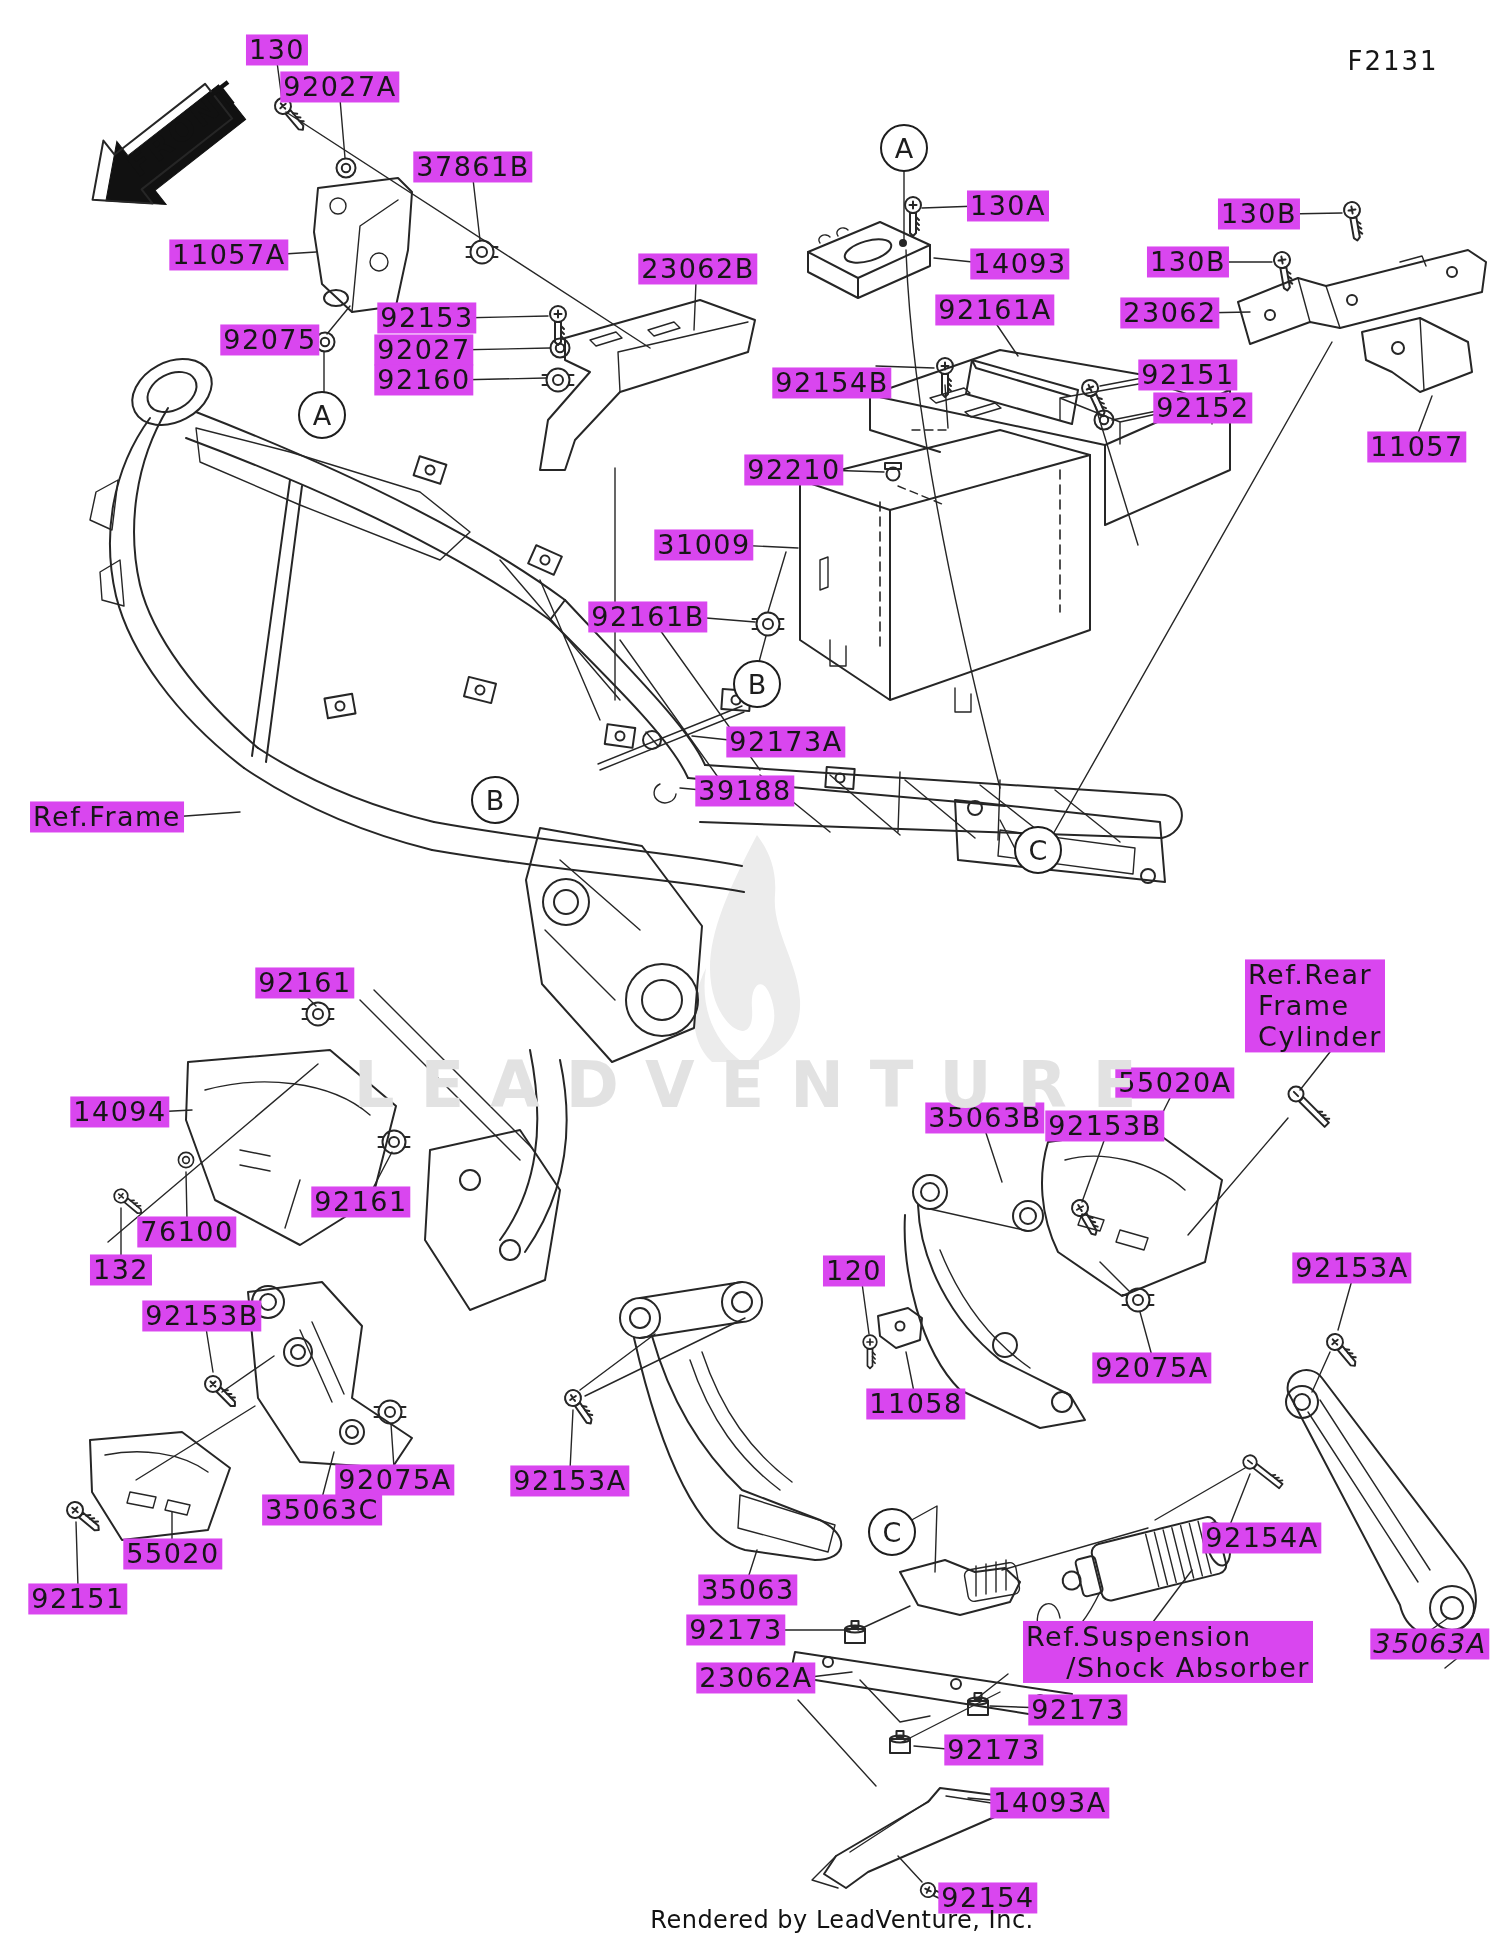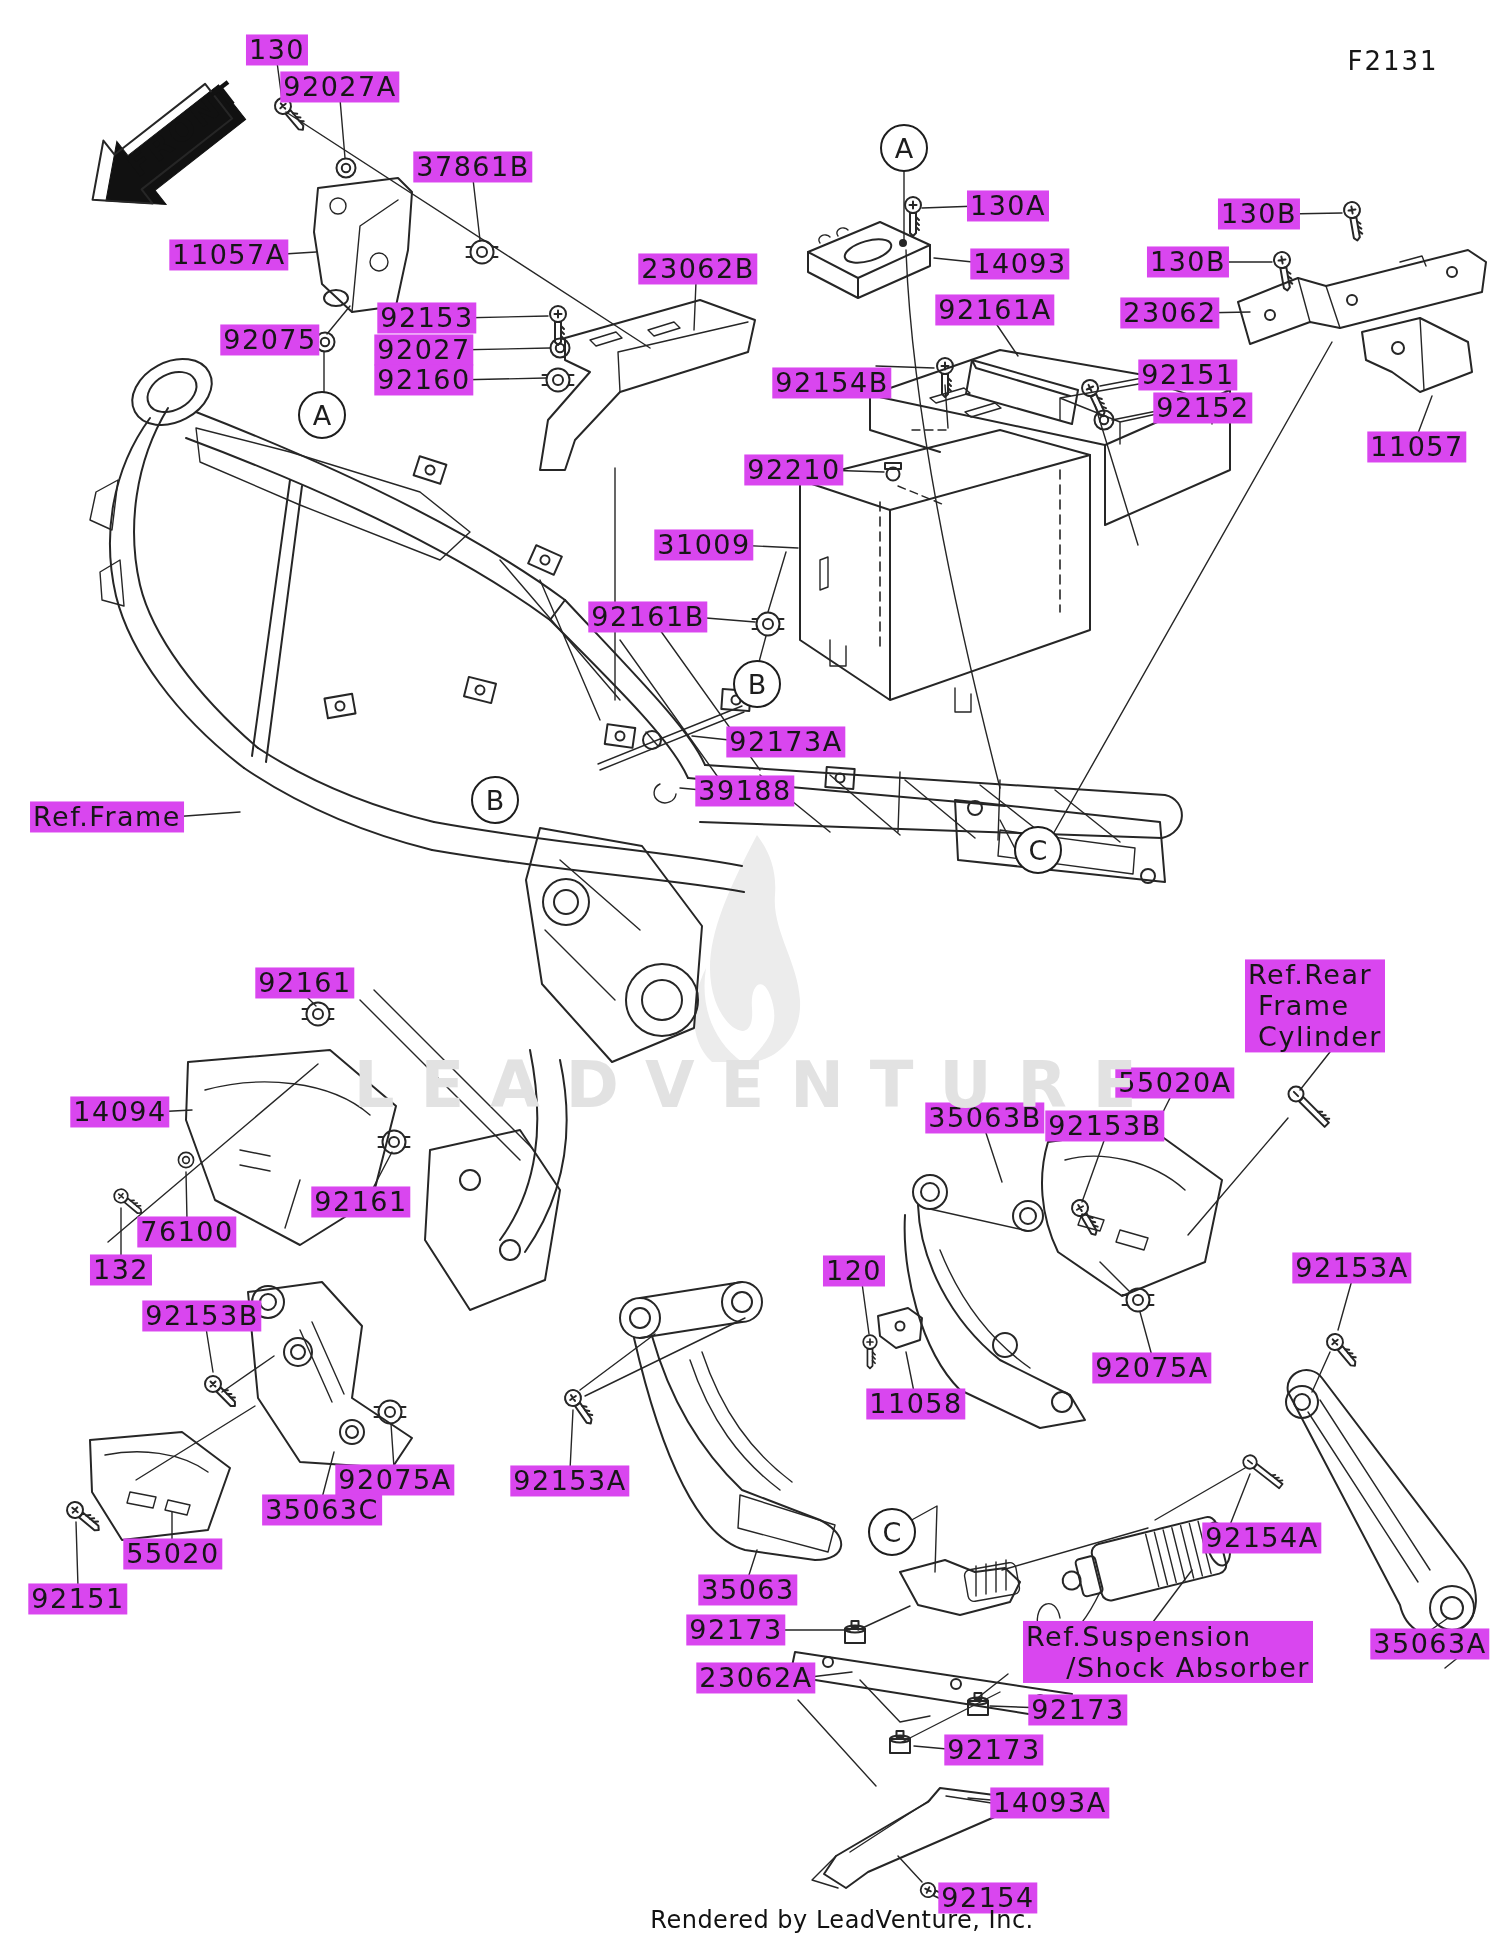--- a/index.html
+++ b/index.html
@@ -403,21 +403,21 @@
       <div class="part-label" style="left: 916px; top: 1404px;">11058</div>
       <div class="part-label" style="left: 985px; top: 1118px;">35063B</div>
       <div class="part-label" style="left: 1105px; top: 1126px;">92153B</div>
       <div class="part-label" style="left: 1175px; top: 1083px;">55020A</div>
       <div class="part-label left" style="left: 1245px; top: 1006px;">Ref.Rear
  Frame
  Cylinder</div>
       <div class="part-label" style="left: 1352px; top: 1268px;">92153A</div>
       <div class="part-label" style="left: 1152px; top: 1368px;">92075A</div>
       <div class="part-label" style="left: 1262px; top: 1538px;">92154A</div>
-      <div class="part-label" style="left: 1430px; top: 1644px;">35063A</div>
+      <div class="part-label" style="left: 1430px; top: 1644px; font-style: italic;">35063A</div>
       <div class="part-label left" style="left: 1023px; top: 1652px;">Ref.Suspension
     /Shock Absorber</div>
       <div class="part-label" style="left: 736px; top: 1630px;">92173</div>
       <div class="part-label" style="left: 756px; top: 1678px;">23062A</div>
       <div class="part-label" style="left: 1078px; top: 1710px;">92173</div>
       <div class="part-label" style="left: 994px; top: 1750px;">92173</div>
       <div class="part-label" style="left: 1050px; top: 1803px;">14093A</div>
       <div class="part-label" style="left: 988px; top: 1898px;">92154</div>
       <div class="callout" style="left: 322px; top: 415px;">A</div>
       <div class="callout" style="left: 904px; top: 148px;">A</div>

